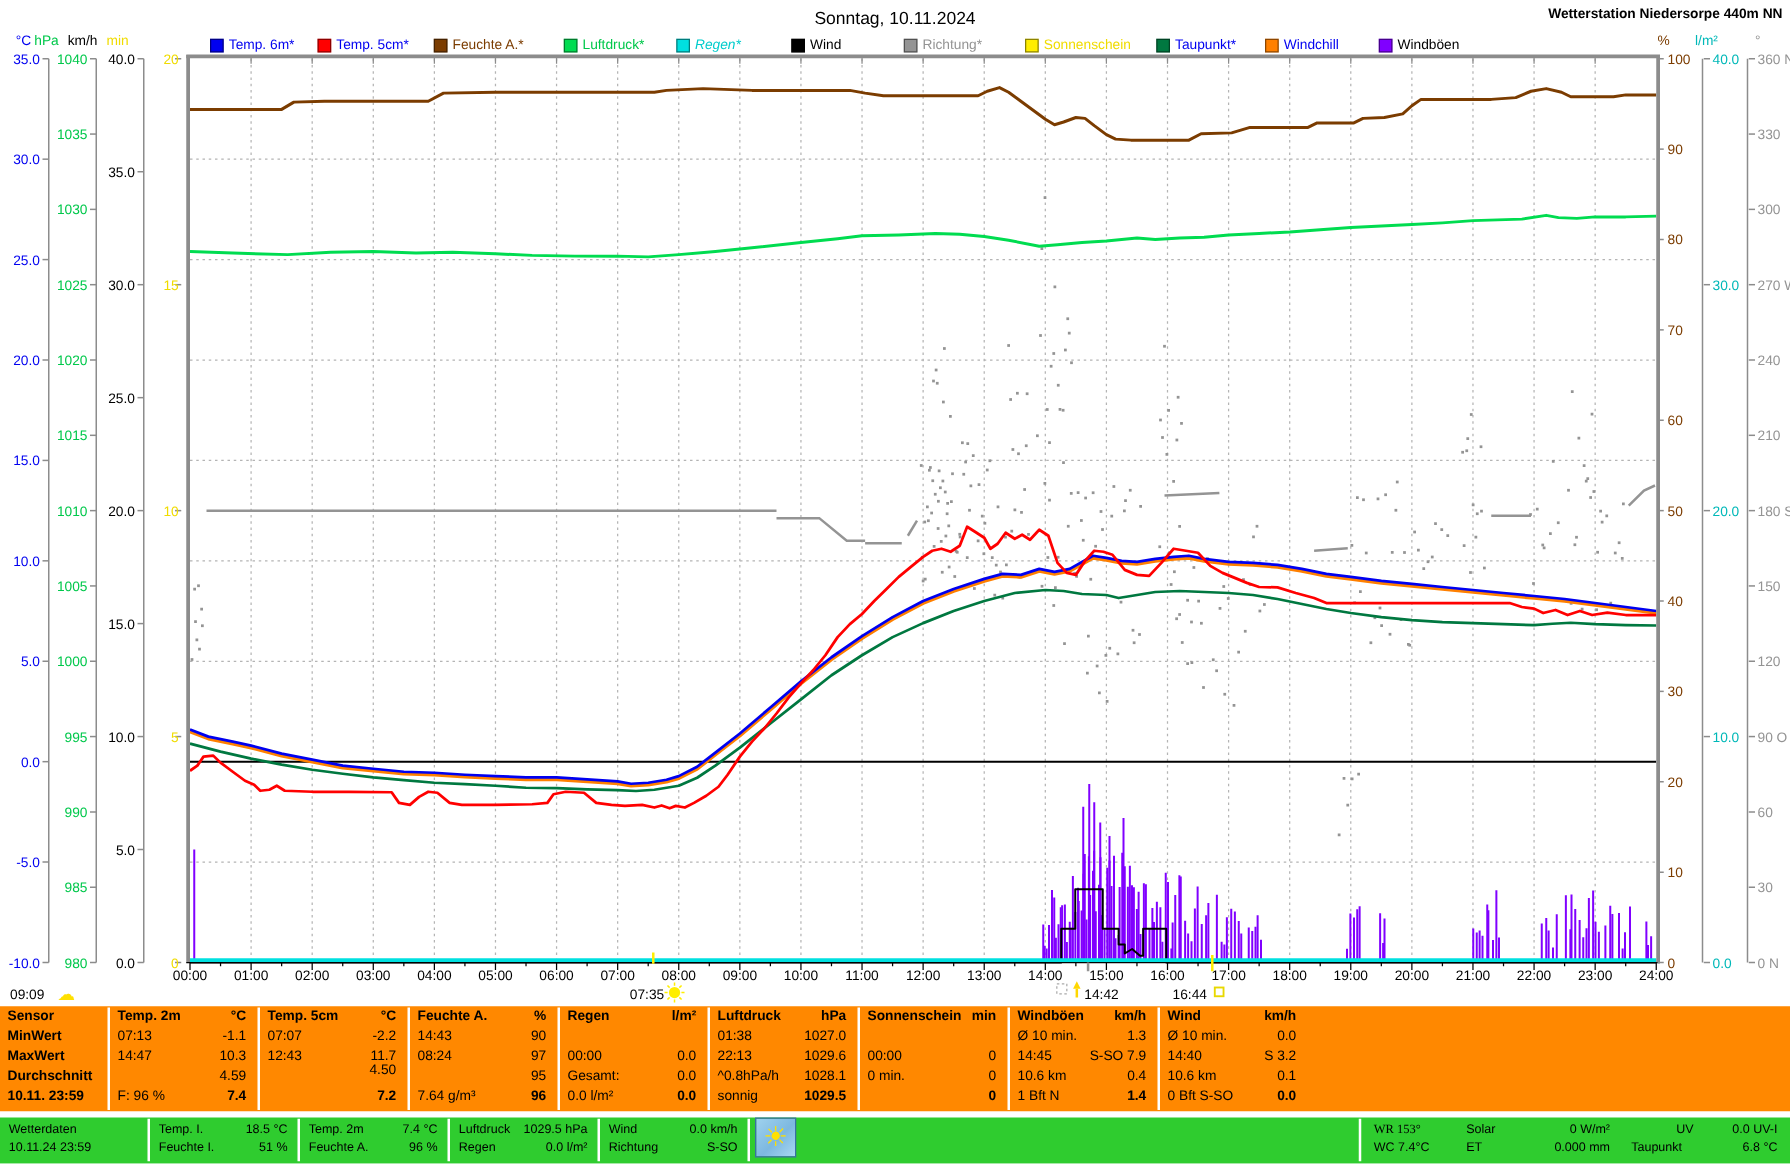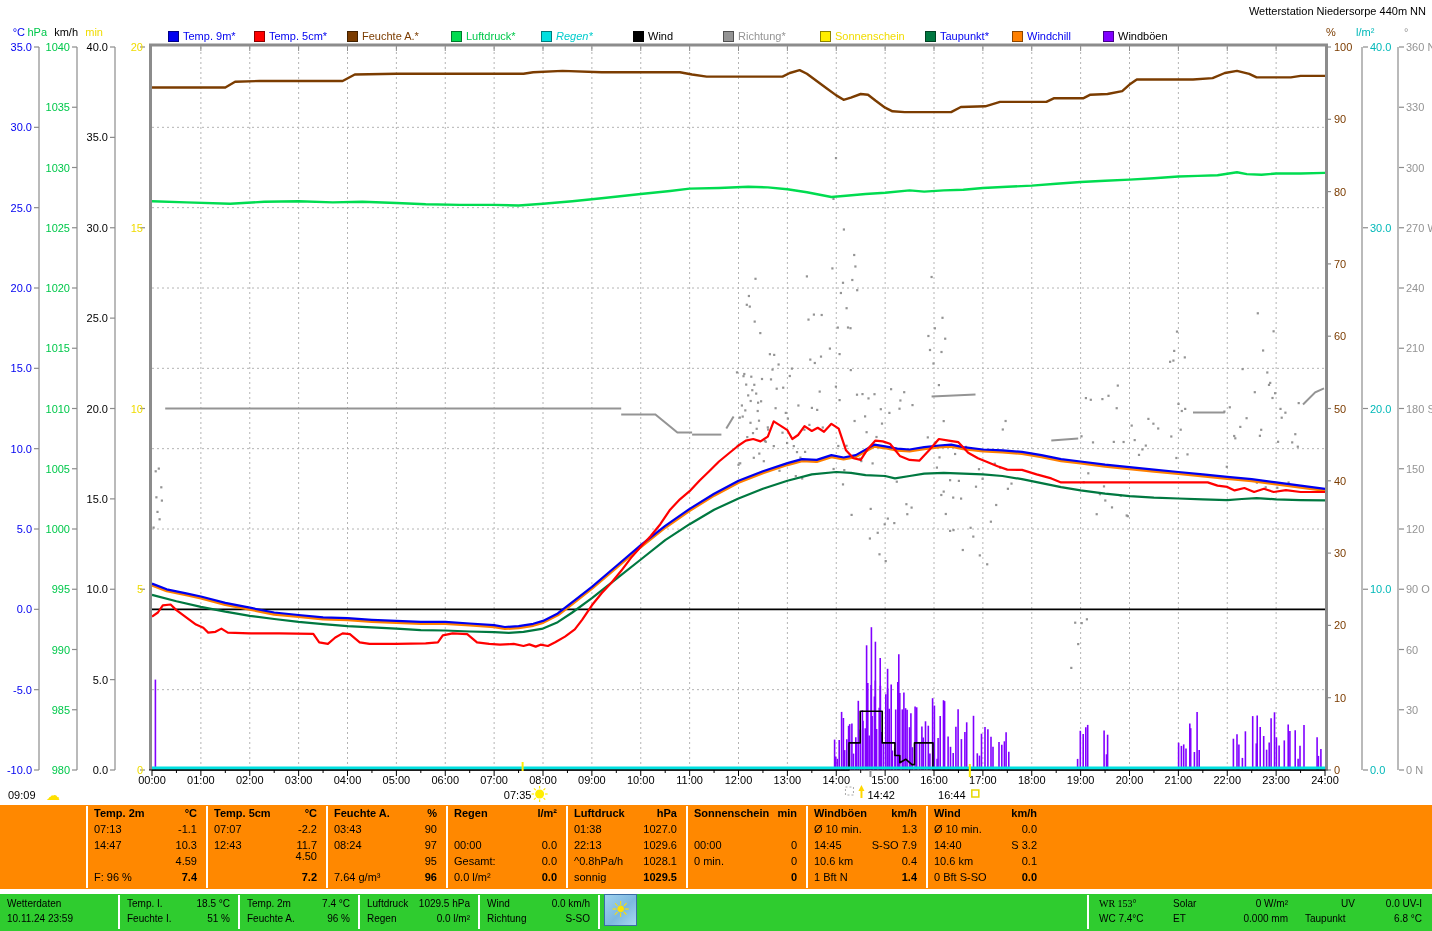--- a/index.html
+++ b/index.html
@@ -1,20 +1,20 @@
 <!DOCTYPE html>
 <html><head>
 <meta charset="utf-8">
 <style>
   html,body{margin:0;padding:0;background:#fff;}
   #app{position:relative;width:1432px;height:931px;background:#fff;overflow:hidden;
        font-family:"Liberation Sans",sans-serif;}
   #page-title{position:absolute;top:6px;left:0;width:100%;text-align:center;
        font-size:14px;color:#000;}
-  #station-label{position:absolute;top:5px;right:6px;font-size:11px;color:#000;}
+  #station-label{position:absolute;top:5px;right:6px;font-size:11px;color:#000;font-weight:bold;}
   #legend{position:absolute;top:29px;left:0;width:100%;height:16px;}
   .leg-item{position:absolute;top:0;height:14px;display:flex;align-items:center;}
   .leg-sq{display:inline-block;width:11px;height:11px;margin-right:4px;
        border:1px solid rgba(0,0,0,.45);box-sizing:border-box;}
   .leg-lab{font-size:11px;white-space:nowrap;}
   #chart{position:absolute;top:0;left:0;}
   svg text{font-family:"Liberation Sans",sans-serif;}
   #stats-table{position:absolute;left:0;top:805px;width:1432px;height:84px;background:#ff8800;}
   .tcol{position:absolute;top:0;height:84px;font-size:11px;color:#000;}
   .tcol .trow{position:absolute;left:6px;right:7px;height:15px;white-space:nowrap;}
@@ -31,25 +31,26 @@
   .sbdiv{position:absolute;top:1px;height:34px;width:2px;background:#fff;}
   #weather-icon{position:absolute;left:604px;top:894px;width:33px;height:32px;
        background:linear-gradient(135deg,#9fd2ee 0%,#7db8e0 55%,#a8d8f2 100%);
        border:1px solid #3a6ea5;box-sizing:border-box;text-align:center;line-height:30px;
        font-size:22px;color:#ffe000;overflow:hidden;}
 </style>
 </head>
 <body>
 
 <div id="app">
+  <div id="page-title">Sonntag, 10.11.2024</div>
   <div id="station-label">Wetterstation Niedersorpe 440m NN</div>
   <div id="legend">
       <div class="leg-item" style="left: 168px;">
         <span class="leg-sq" style="background: rgb(0, 0, 240);"></span>
-        <span class="leg-lab" style="color: rgb(0, 0, 240);">Temp. 9m*</span>
+        <span class="leg-lab" style="color: rgb(0, 0, 240);">Temp. 6m*</span>
       </div>
       <div class="leg-item" style="left: 254px;">
         <span class="leg-sq" style="background: rgb(255, 0, 0);"></span>
         <span class="leg-lab" style="color: rgb(0, 0, 240);">Temp. 5cm*</span>
       </div>
       <div class="leg-item" style="left: 347px;">
         <span class="leg-sq" style="background: rgb(123, 60, 0);"></span>
         <span class="leg-lab" style="color: rgb(123, 60, 0);">Feuchte A.*</span>
       </div>
       <div class="leg-item" style="left: 451px;">
@@ -787,20 +788,37 @@
       <polygon points="858.4625,791 864.4625,791 861.4625,785" fill="#ffd700"></polygon>
       <line x1="861.4625" y1="791" x2="861.4625" y2="798" stroke="#ffd700" stroke-width="2"></line>
       <text x="867.4625" y="799" fill="#000" text-anchor="start" font-size="11">14:42</text>
       <line x1="969.825375" y1="764" x2="969.825375" y2="777" stroke="#ffee00" stroke-width="2"></line>
       <text x="951.825375" y="799" fill="#000" text-anchor="middle" font-size="11">16:44</text>
       <rect x="971.825375" y="790" width="7" height="7" fill="none" stroke="#e8d800" stroke-width="1.5"></rect>
       <text x="8" y="799" fill="#000" text-anchor="start" font-size="11">09:09</text>
       <text x="46" y="800" fill="#ffe000" text-anchor="start" font-size="14">☁</text>
     </svg>
   <div id="stats-table">
+      <div class="tcol" style="left: 0px; width: 86px;">
+        <div class="trow" style="top: 2px;">
+          <span class="tl bold">Sensor</span>
+        </div>
+        <div class="trow" style="top: 18px;">
+          <span class="tl bold">MinWert</span>
+        </div>
+        <div class="trow" style="top: 34px;">
+          <span class="tl bold">MaxWert</span>
+        </div>
+        <div class="trow" style="top: 50px;">
+          <span class="tl bold">Durchschnitt</span>
+        </div>
+        <div class="trow" style="top: 66px;">
+          <span class="tl bold">10.11. 23:59</span>
+        </div>
+      </div>
       <div class="tsep" style="left: 86px;"></div>
       <div class="tcol" style="left: 88px; width: 116px;">
         <div class="trow" style="top: 2px;">
           <span class="tl bold">Temp. 2m</span>
           <span class="tr bold">°C</span>
         </div>
         <div class="trow" style="top: 18px;">
           <span class="tl">07:13</span>
           <span class="tr">-1.1</span>
         </div>
@@ -837,21 +855,21 @@
           <span class="tr bold">7.2</span>
         </div>
       </div>
       <div class="tsep" style="left: 326px;"></div>
       <div class="tcol" style="left: 328px; width: 116px;">
         <div class="trow" style="top: 2px;">
           <span class="tl bold">Feuchte A.</span>
           <span class="tr bold">%</span>
         </div>
         <div class="trow" style="top: 18px;">
-          <span class="tl">03:43</span>
+          <span class="tl">14:43</span>
           <span class="tr">90</span>
         </div>
         <div class="trow" style="top: 34px;">
           <span class="tl">08:24</span>
           <span class="tr">97</span>
         </div>
         <div class="trow" style="top: 50px;">
           <span class="tr">95</span>
         </div>
         <div class="trow" style="top: 66px;">

